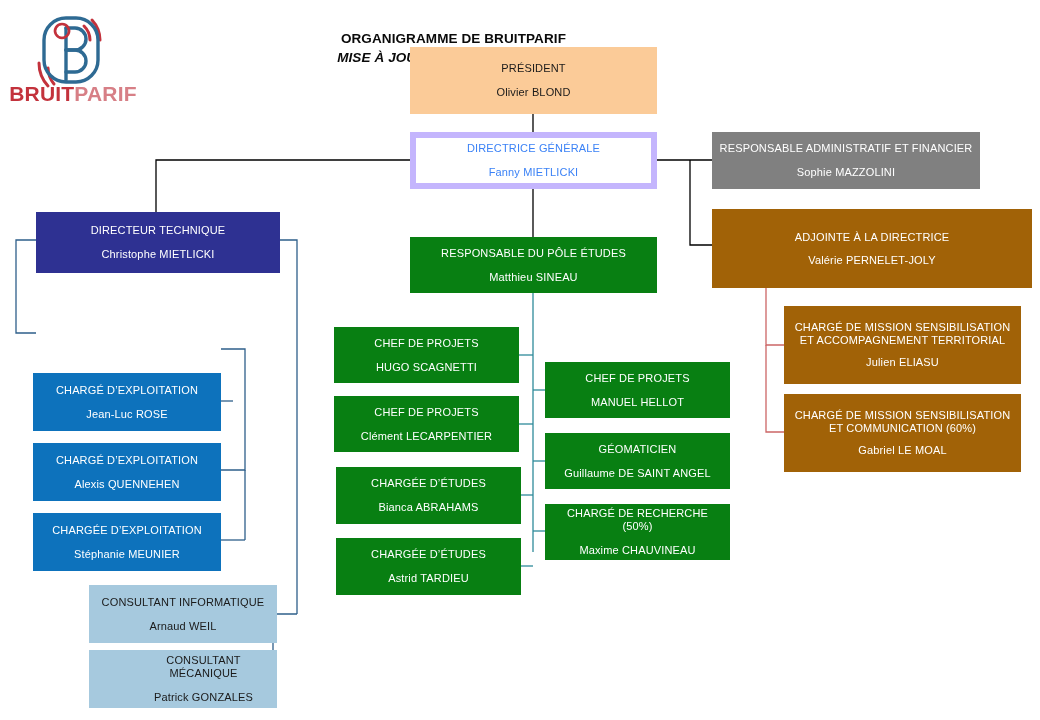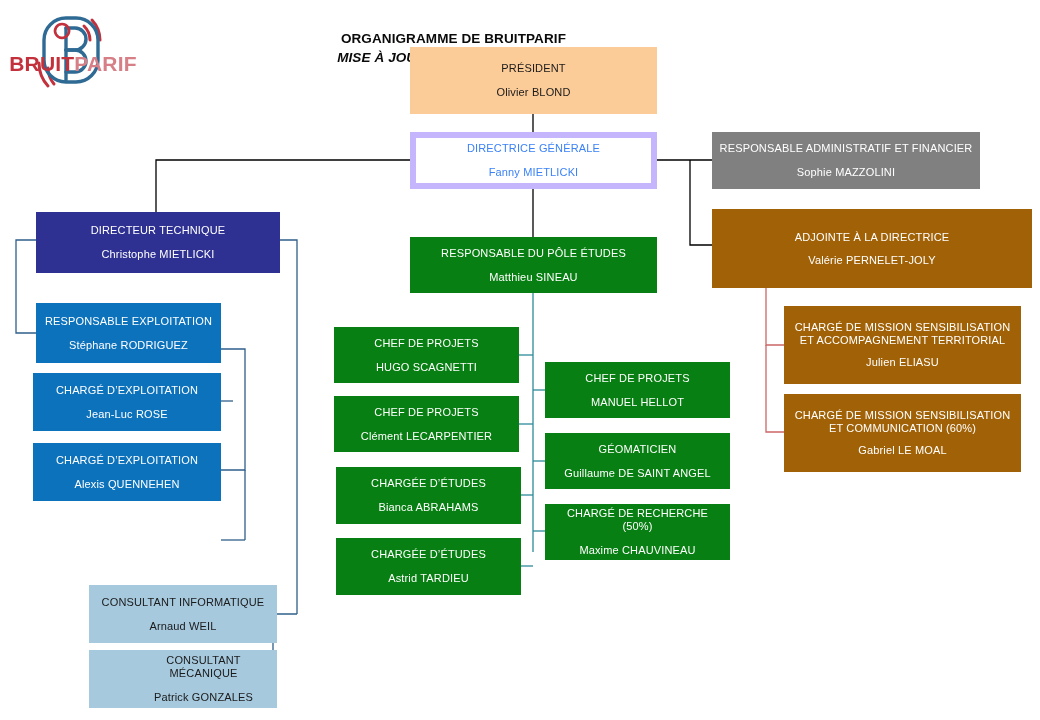--- a/index.html
+++ b/index.html
@@ -24,21 +24,21 @@
     position: absolute;
     left: 8px;
     top: 6px;
     width: 128px;
     height: 96px;
   }
   #logo svg { display: block; }
   #logo-wordmark {
     position: absolute;
     left: 8px;
-    top: 52px;
+    top: 82px;
     width: 130px;
     text-align: center;
     font-size: 21px;
     font-weight: bold;
     letter-spacing: 0.2px;
     white-space: nowrap;
   }
   .wm-bold { color: #c3323c; font-weight: bold; }
   .wm-light { color: #d77f86; font-weight: bold; }
 
@@ -204,35 +204,35 @@
   <div class="node n-gray" style="left:712px; top:132px; width:268px; height:57px;">
     <div class="role">RESPONSABLE ADMINISTRATIF ET FINANCIER</div>
     <div class="person">Sophie MAZZOLINI</div>
   </div>
 
   <div class="node n-navy" style="left:36px; top:212px; width:244px; height:61px;">
     <div class="role">DIRECTEUR TECHNIQUE</div>
     <div class="person">Christophe MIETLICKI</div>
   </div>
 
-  <div class="node n-blue" style="left:36px; top:303px; width:185px; height:60px;">
-    <div class="role">RESPONSABLE EXPLOITATION</div>
-    <div class="person">Stéphane RODRIGUEZ</div>
-  </div>
 
   <div class="node n-blue" style="left:33px; top:373px; width:188px; height:58px;">
     <div class="role">CHARGÉ D’EXPLOITATION</div>
     <div class="person">Jean-Luc ROSE</div>
   </div>
 
   <div class="node n-blue" style="left:33px; top:443px; width:188px; height:58px;">
     <div class="role">CHARGÉ D’EXPLOITATION</div>
     <div class="person">Alexis QUENNEHEN</div>
   </div>
 
+  <div class="node n-blue" style="left:33px; top:513px; width:188px; height:58px;">
+    <div class="role">CHARGÉE D’EXPLOITATION</div>
+    <div class="person">Stéphanie MEUNIER</div>
+  </div>
 
   <div class="node n-lightblue" style="left:72px; top:585px; width:188px; height:58px;">
     <div class="role">CONSULTANT INFORMATIQUE</div>
     <div class="person">Arnaud WEIL</div>
   </div>
 
   <div class="node n-lightblue" style="left:72px; top:650px; width:188px; height:58px;padding-left:47px;">
     <div class="role">CONSULTANT MÉCANIQUE</div>
     <div class="person">Patrick GONZALES</div>
   </div>

